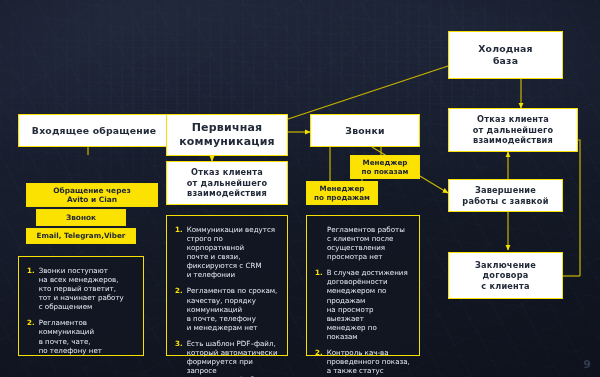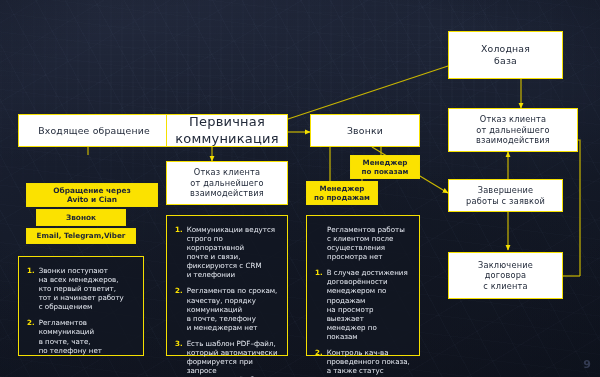--- a/index.html
+++ b/index.html
@@ -49,21 +49,21 @@
   
   #wires{position:absolute;inset:0;width:600px;height:377px;}
 
   
   .node{
     position:absolute;box-sizing:border-box;
     display:flex;align-items:center;justify-content:center;text-align:center;
     border:1.5px solid #f5e000;
     line-height:1.28;
   }
-  .node.white{background:#ffffff;color:#222a3a;font-weight:400;letter-spacing:.2px;}
+  .node.white{background:#ffffff;color:#222a3a;font-weight:700;letter-spacing:.2px;}
   .node.yellow{background:#fbe200;color:#1e2535;font-weight:600;}
   .node.dark{
     background:rgba(17,22,34,.80);
     color:#e8ecf4;display:block;text-align:left;
     padding:9px 9px 9px 8px;
   }
   .node .txt{display:block;width:100%;white-space:pre-line;}
 
   
   .li{display:flex;gap:4px;margin-bottom:7px;}
@@ -153,21 +153,21 @@
     </div>
     <div class="li">
       <span class="n">2.</span>
       <span class="b">Регламентов
 коммуникаций
 в почте, чате,
 по телефону нет</span>
     </div>
   </div>
 
-  <div class="node white" style="left:166px;top:114px;width:122px;height:33px;font-size:13px;">
+  <div class="node white" style="left:166px;top:114px;width:122px;height:42px;font-size:11px;">
     <span class="txt">Первичная
 коммуникация</span>
   </div>
 
   <div class="node white" style="left:166px;top:161px;width:122px;height:44px;font-size:8.2px;">
     <span class="txt">Отказ клиента
 от дальнейшего
 взаимодействия</span>
   </div>
 

